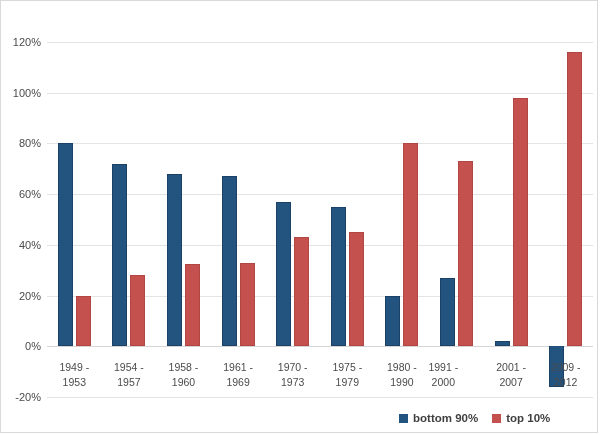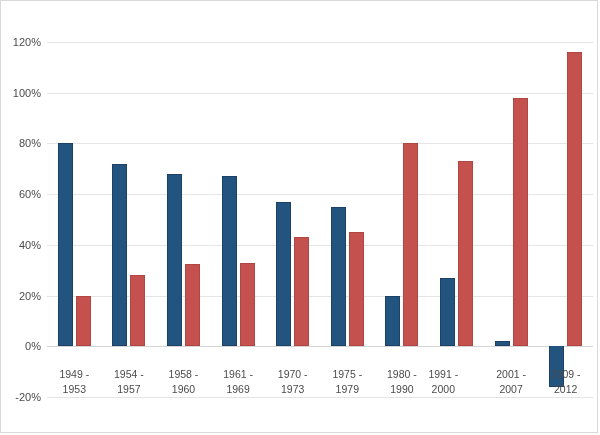--- a/index.html
+++ b/index.html
@@ -88,21 +88,20 @@
   }
   
   .xlabel {
     position: absolute;
     top: 359px;
     font-size: 10.5px;
     color: #4b4b4b;
     text-align: center;
     line-height: 15px;
     white-space: nowrap;
-    margin-top: 7px;
   }
   .xlabel span { display: block; }
   
   #legend {
     position: absolute;
     left: 398px;
     top: 411px;
     display: flex;
     align-items: center;
     gap: 14px;
@@ -238,15 +237,25 @@
       <div class="xlabel" style="left: 482.8px; width: 54.6px;">
         <span>2001 -</span>
         <span>2007</span>
       </div>
       <div class="xlabel" style="left: 537.4px; width: 54.6px;">
         <span>2009 -</span>
         <span>2012</span>
       </div>
     </div>
 
+  <div id="legend">
+      <div class="legend-item">
+        <span class="swatch" style="background: rgb(35, 83, 127);"></span>
+        <span>bottom 90%</span>
+      </div>
+      <div class="legend-item">
+        <span class="swatch" style="background: rgb(196, 81, 78);"></span>
+        <span>top 10%</span>
+      </div>
+    </div>
 
 
 </div>
 
 </body></html>

